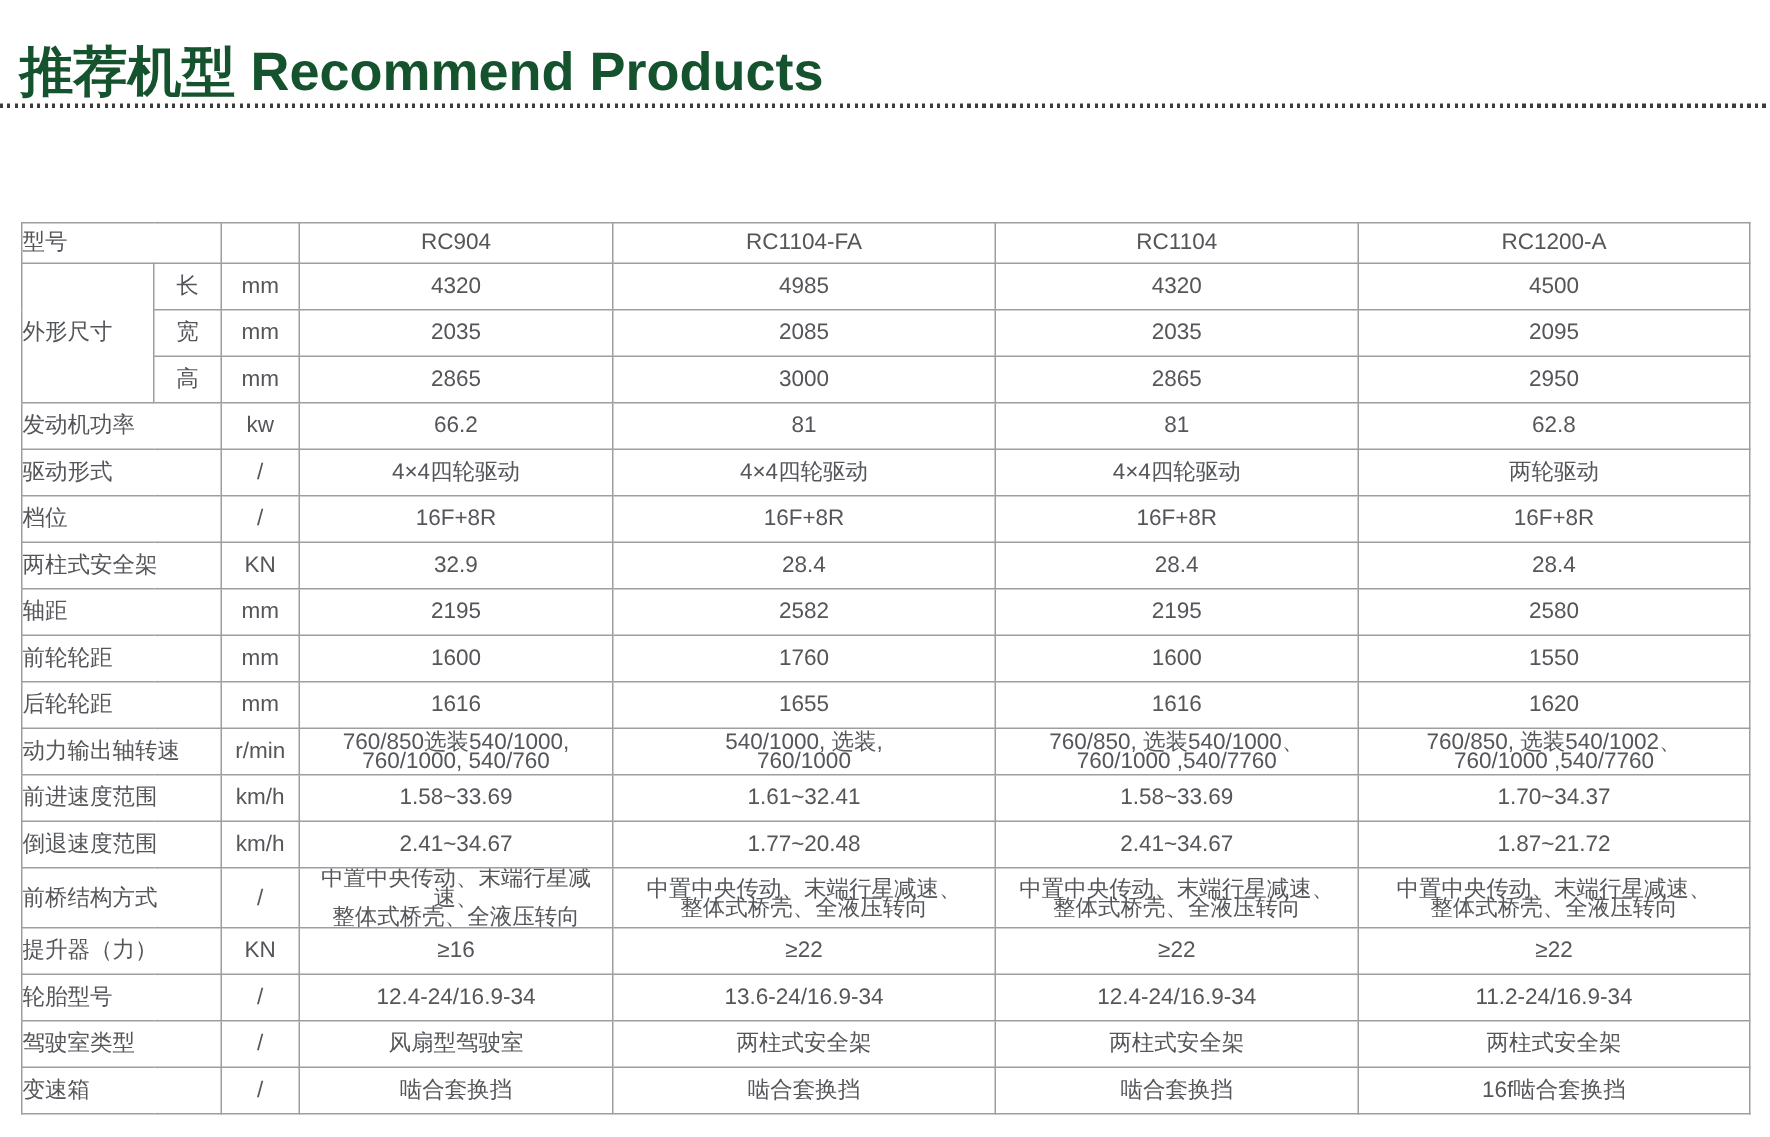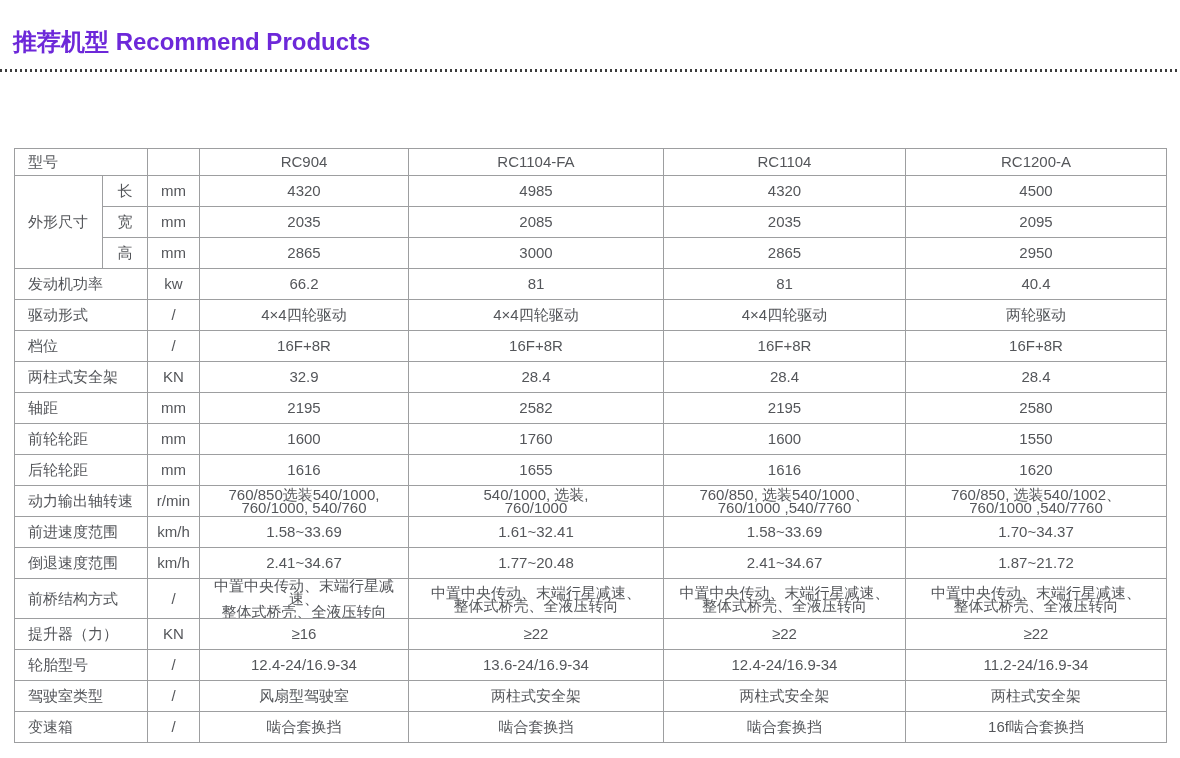--- a/index.html
+++ b/index.html
@@ -11,24 +11,24 @@
     width: 1180px;
     height: 758px;
     position: relative;
     font-family: "Liberation Sans", "DejaVu Sans", sans-serif;
     color: #54565a;
   }
   .page-title {
     position: absolute;
     left: 13px;
     top: 30px;
-    font-size: 24px;
+    font-size: 36px;
     line-height: 1;
     font-weight: 700;
-    color: #6d28d9;
+    color: #14532d;
     letter-spacing: 0px;
     white-space: nowrap;
   }
   .dotted-rule {
     position: absolute;
     left: 0;
     top: 69px;
     width: 1180px;
     height: 3px;
     background: repeating-linear-gradient(to right, #3c3c3c 0 2px, transparent 2px 5px);
@@ -49,21 +49,20 @@
     vertical-align: middle;
     padding: 0;
     height: 30px;
     overflow: hidden;
     white-space: pre-line;
     line-height: 1.15;
   }
   .spec-table tr.model-row td { height: 26px; }
   .spec-table td.lbl {
     text-align: left;
-    padding-left: 13px;
   }
   .spec-table td.small {
     font-size: 15px;
     line-height: 13px;
   }
 </style>
 </head>
 <body>
 
 <div class="page-title">推荐机型 Recommend Products</div>
@@ -114,21 +113,21 @@
       <td>2865</td>
       <td>2950</td>
     </tr>
 
     <tr>
       <td class="lbl" colspan="2">发动机功率</td>
       <td>kw</td>
       <td>66.2</td>
       <td>81</td>
       <td>81</td>
-      <td>40.4</td>
+      <td>62.8</td>
     </tr>
     <tr>
       <td class="lbl" colspan="2">驱动形式</td>
       <td>/</td>
       <td>4×4四轮驱动</td>
       <td>4×4四轮驱动</td>
       <td>4×4四轮驱动</td>
       <td>两轮驱动</td>
     </tr>
     <tr>

